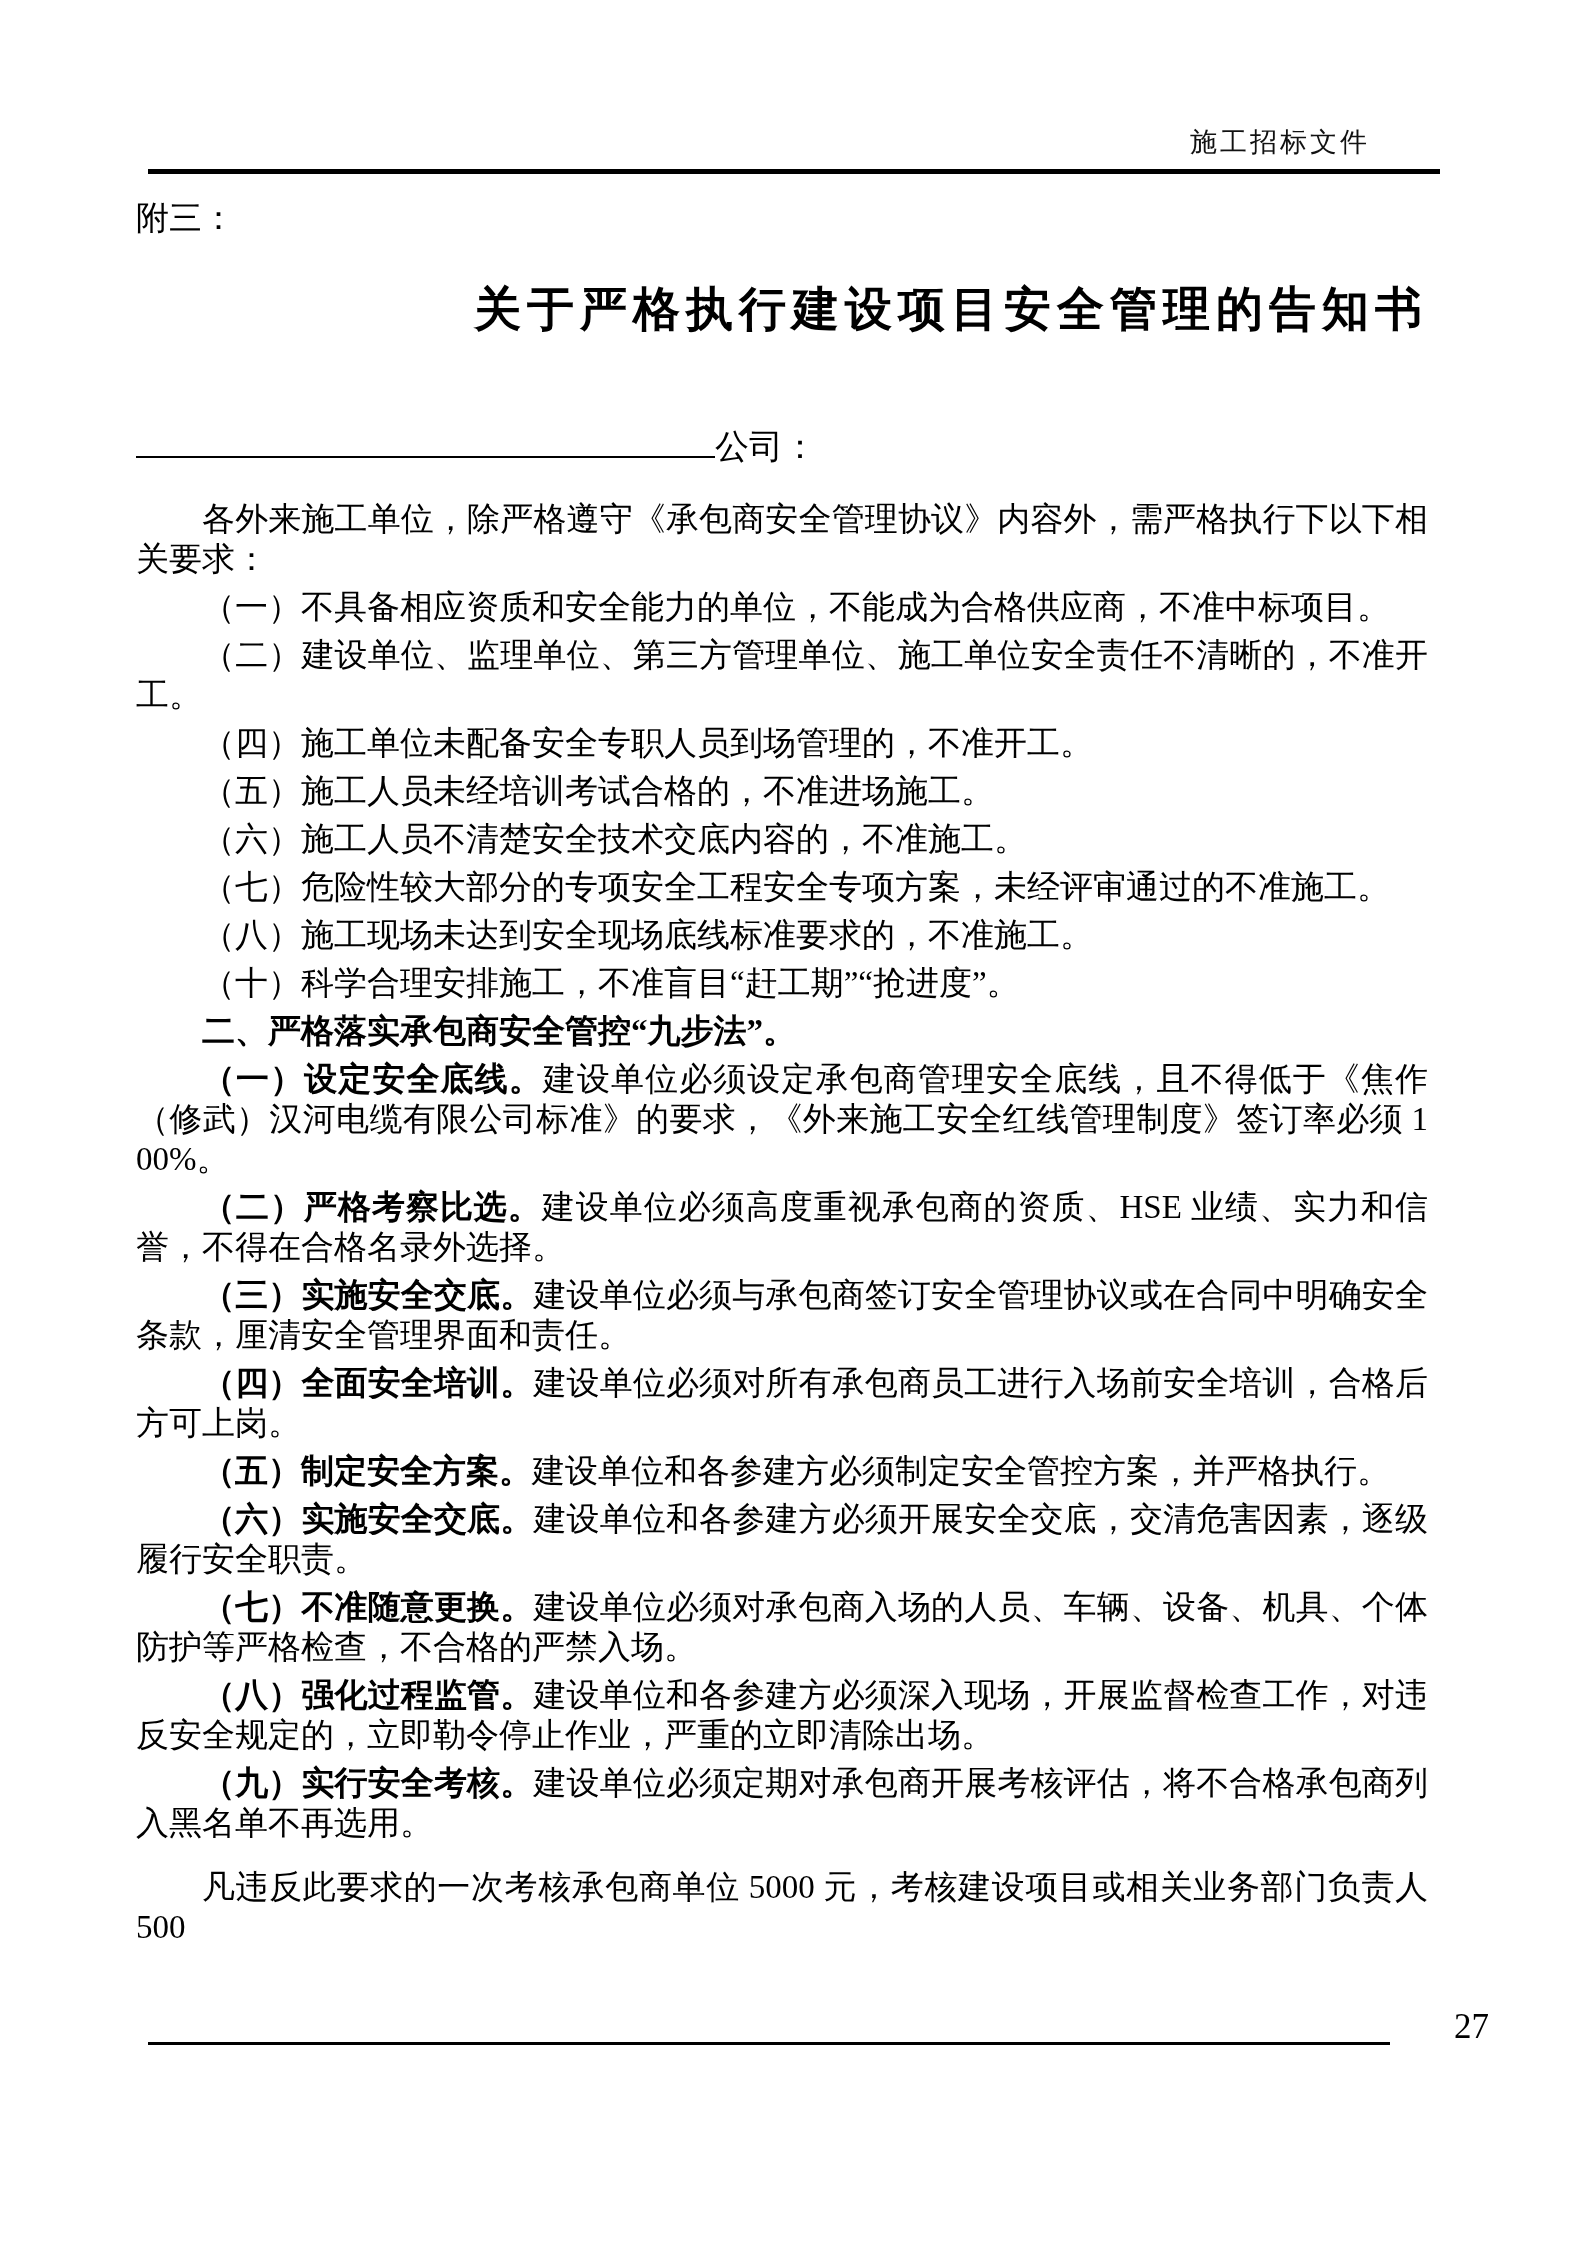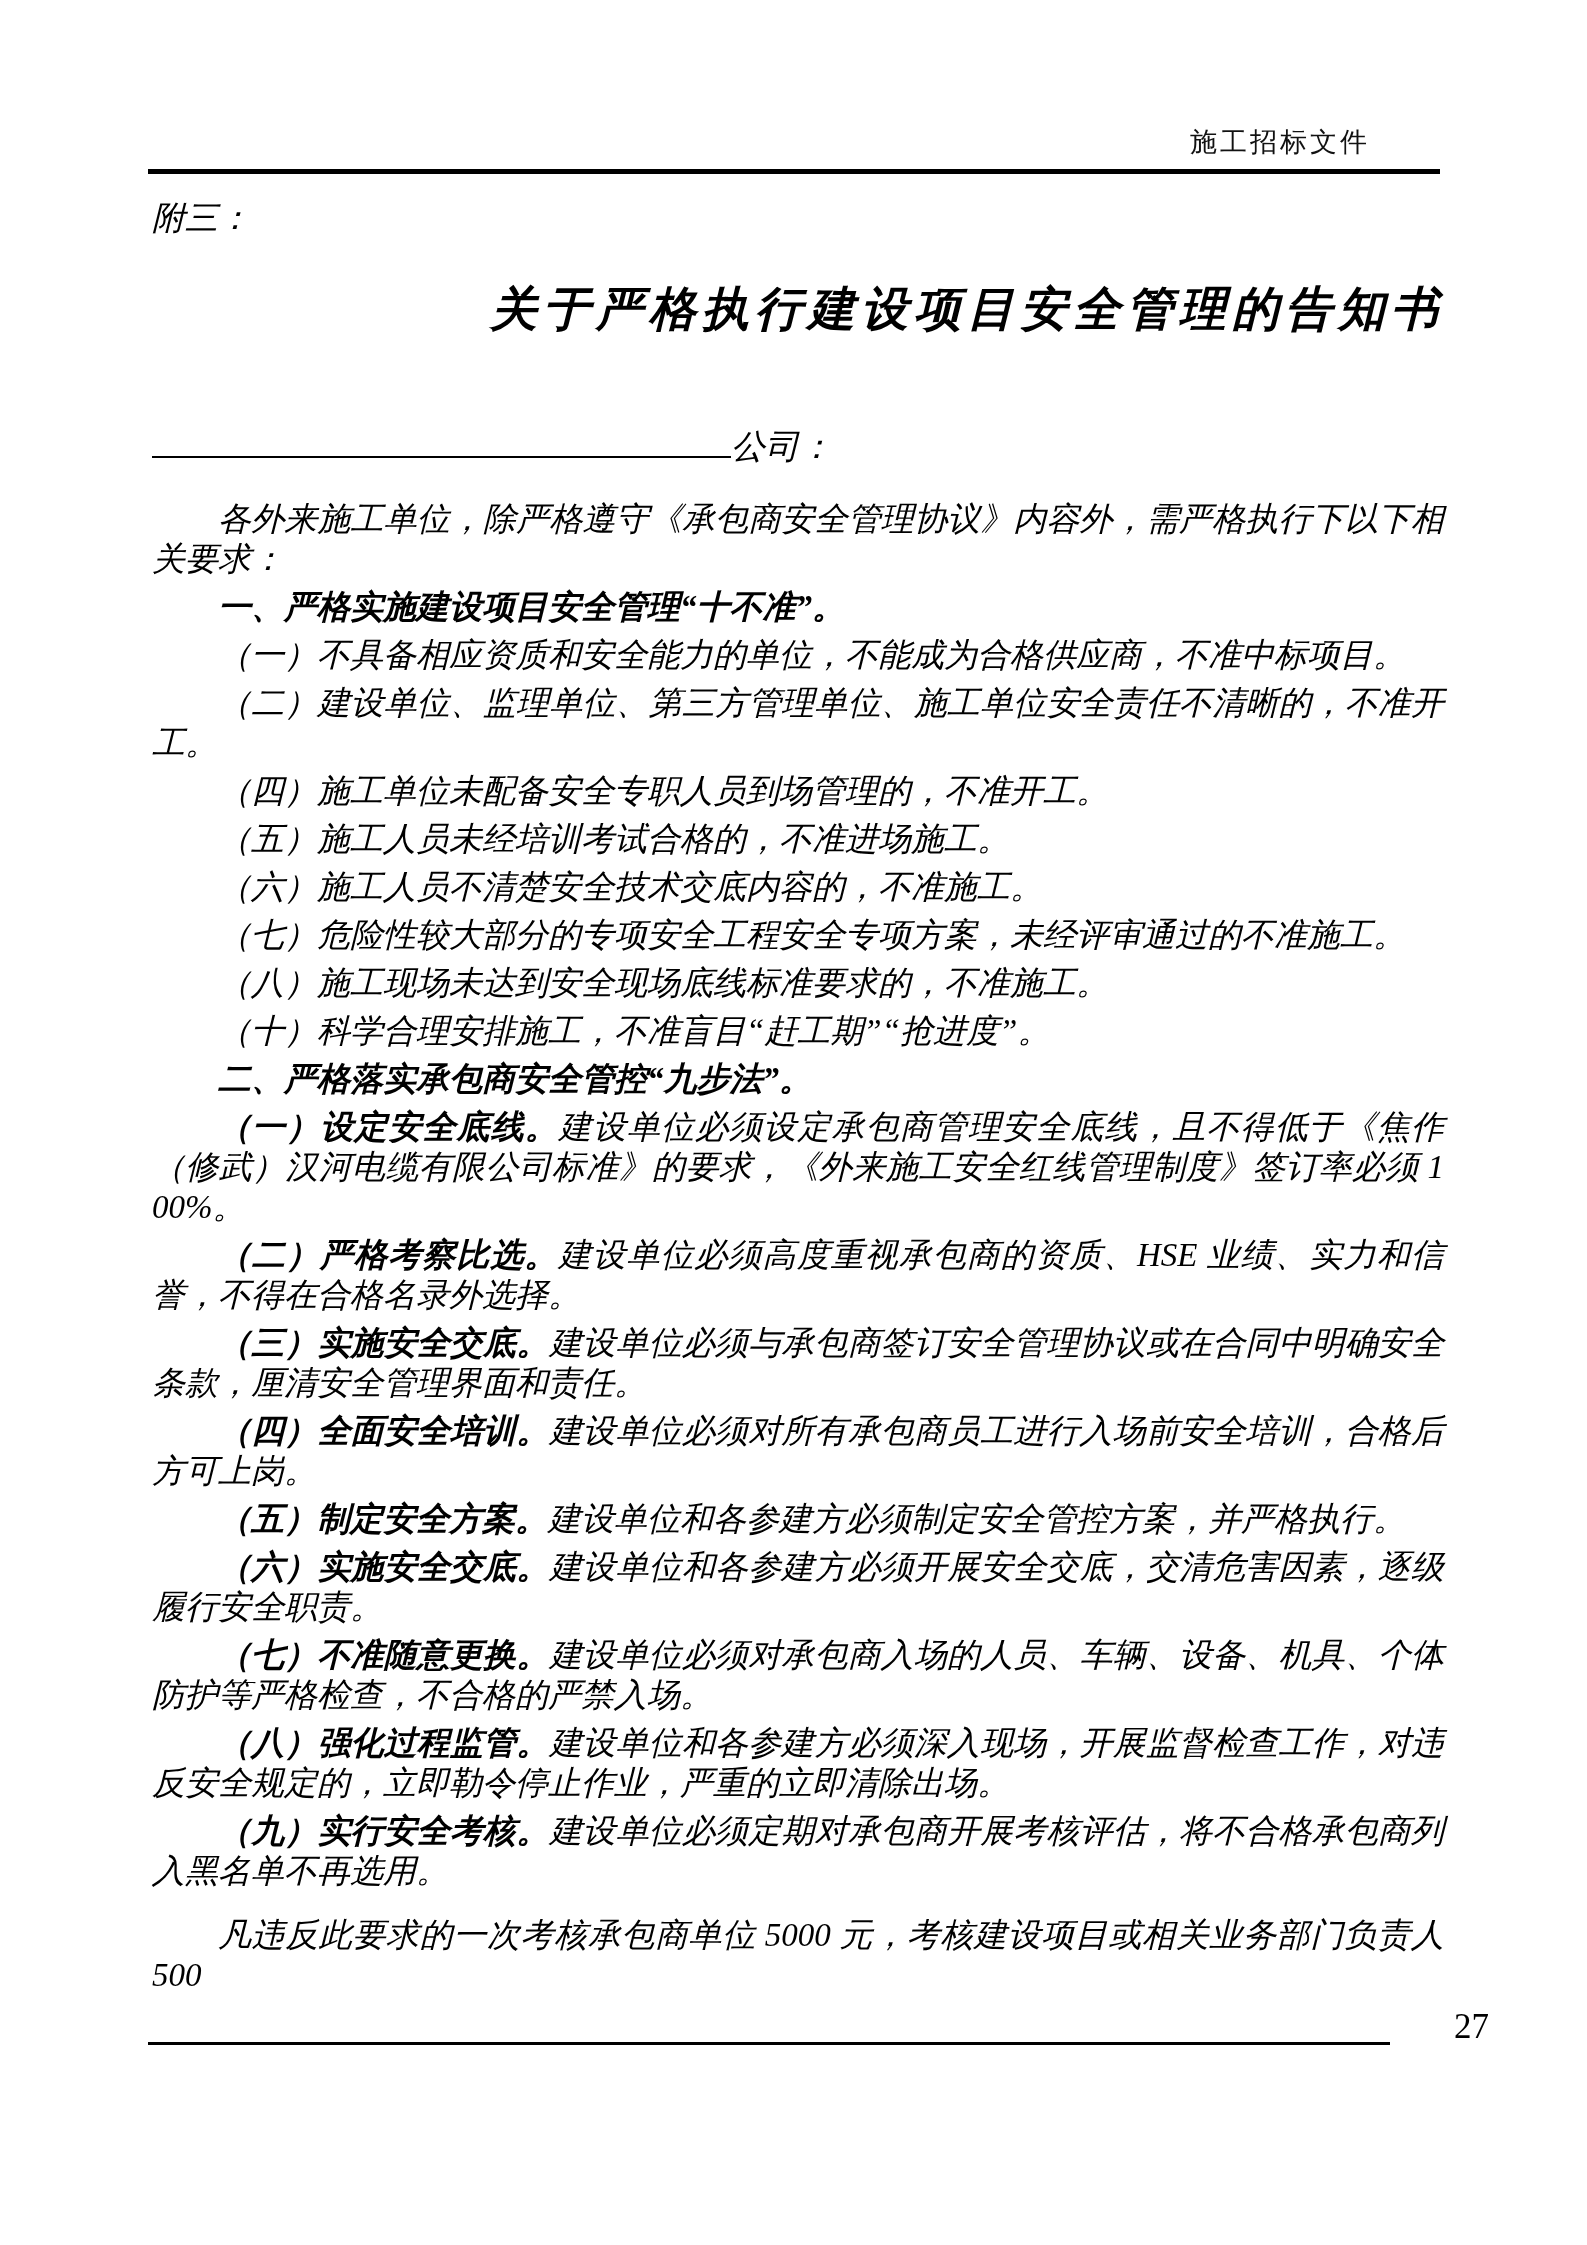--- a/index.html
+++ b/index.html
@@ -23,23 +23,22 @@
     padding-right: 70px;
     border-bottom: 5px solid #000;
     text-align: right;
     font-size: 27px;
     letter-spacing: 3px;
     color: #111;
   }
   .content {
     position: absolute;
     top: 155px;
-    left: 152px;
+    left: 136px;
     width: 1292px;
-    font-style: italic;
   }
   .attachment {
     margin-top: 42px;
     font-size: 33px;
     line-height: 43px;
   }
   .title {
     margin-top: 38px;
     text-align: right;
     font-size: 47px;
@@ -102,21 +101,20 @@
     <div class="attachment">附三：</div>
 
     <div class="title">关于严格执行建设项目安全管理的告知书</div>
 
     <div class="company-row">
       <span class="blank"></span><span>公司：</span>
     </div>
 
     <p class="body-p intro">各外来施工单位，除严格遵守《承包商安全管理协议》内容外，需严格执行下以下相关要求：</p>
 
-    <p class="body-p heading">一、严格实施建设项目安全管理“十不准”。</p>
 
     <p class="body-p">（一）不具备相应资质和安全能力的单位，不能成为合格供应商，不准中标项目。</p>
     <p class="body-p">（二）建设单位、监理单位、第三方管理单位、施工单位安全责任不清晰的，不准开工。</p>
     <p class="body-p">（四）施工单位未配备安全专职人员到场管理的，不准开工。</p>
     <p class="body-p">（五）施工人员未经培训考试合格的，不准进场施工。</p>
     <p class="body-p">（六）施工人员不清楚安全技术交底内容的，不准施工。</p>
     <p class="body-p">（七）危险性较大部分的专项安全工程安全专项方案，未经评审通过的不准施工。</p>
     <p class="body-p">（八）施工现场未达到安全现场底线标准要求的，不准施工。</p>
     <p class="body-p">（十）科学合理安排施工，不准盲目“赶工期”“抢进度”。</p>
 

